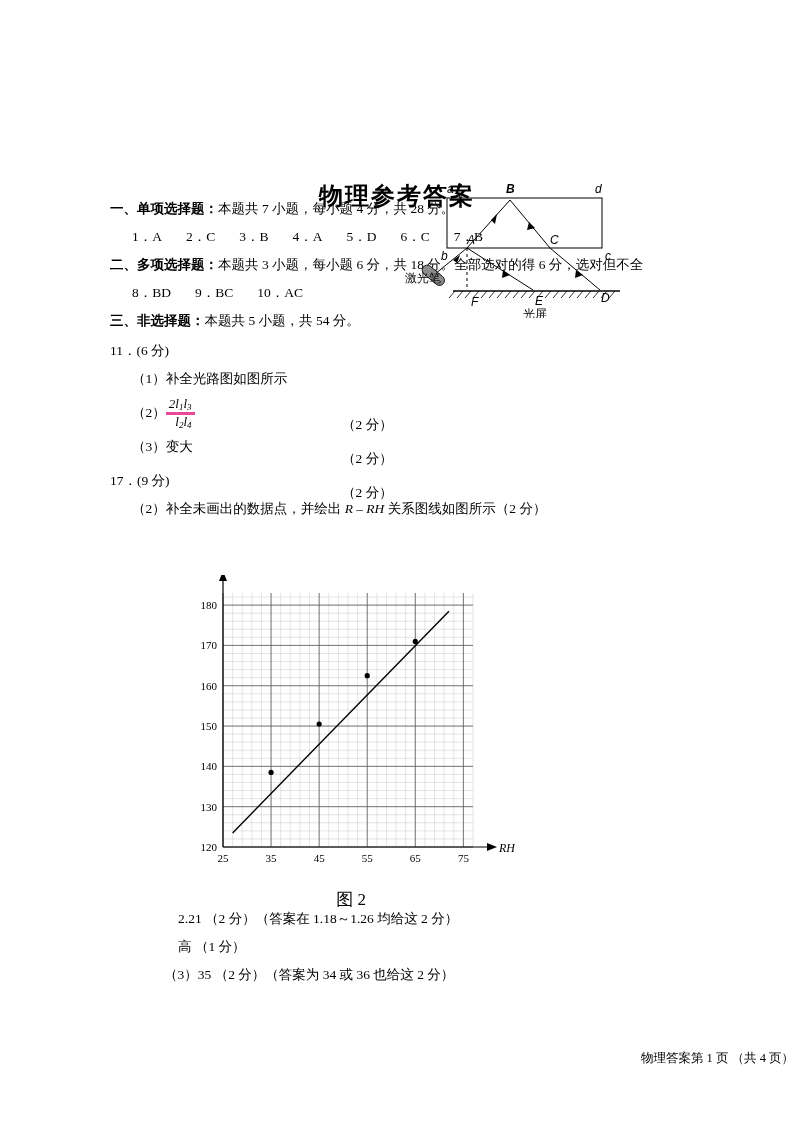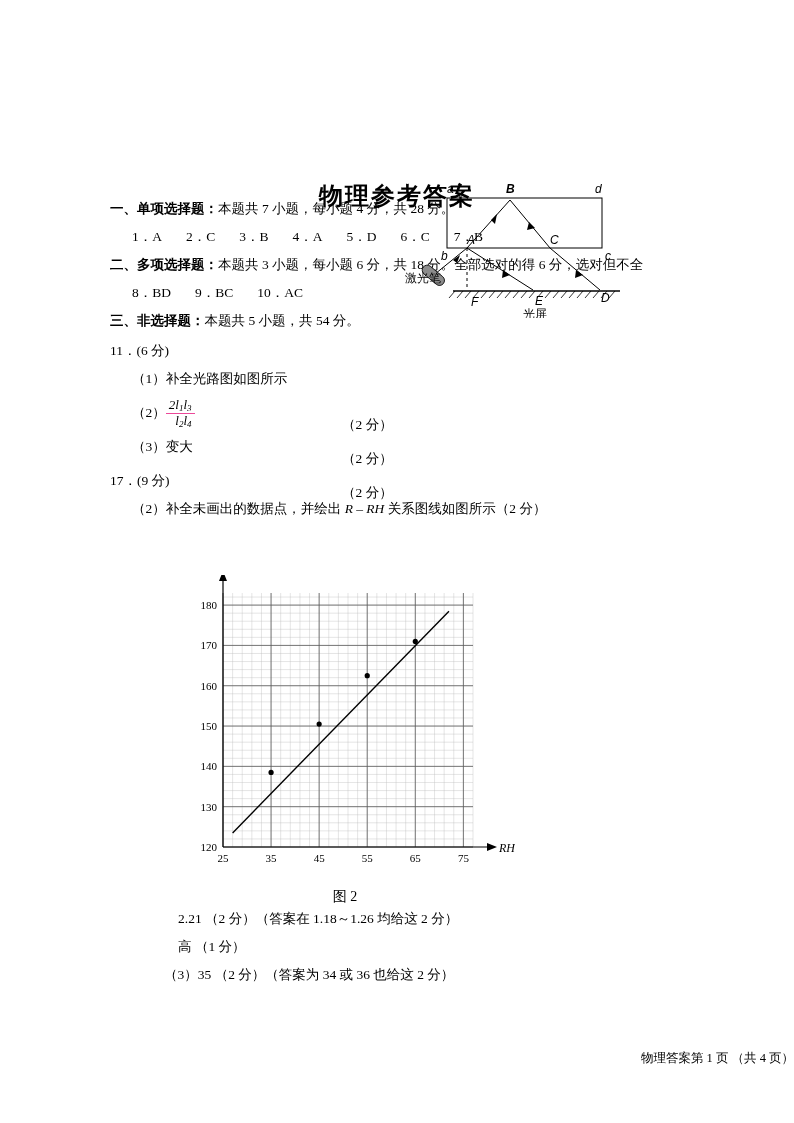--- a/index.html
+++ b/index.html
@@ -34,43 +34,43 @@
   }
   .sec-head{font-weight:bold;}
   .indent1{padding-left:22px;}
   .indent2{padding-left:34px;}
   .row{position:relative;}
   .ansrow span{margin-right:24px;}
   .marks{position:absolute;left:232px;margin-top:46px;}
 
   
   .frac{display:inline-block;vertical-align:middle;text-align:center;line-height:1.15;font-style:italic;font-size:13px;}
-  .frac .num{display:block;border-bottom:1px solid #ec4899;padding:0 3px;}
+  .frac .num{display:block;border-bottom:3px solid #ec4899;padding:0 3px;}
   .frac .den{display:block;padding:0 3px;text-align:right;}
   .sub{font-size:9px;vertical-align:-2px;font-style:italic;}
 
   
   .optics{
     position:absolute;
     left:405px;top:178px;
     width:270px;height:140px;
   }
   .optics svg{display:block;}
   .fig-label{font-size:12px;font-family:"Liberation Sans", sans-serif;}
 
   
   .chartwrap{
     position:absolute;
     left:175px;top:575px;
     width:340px;height:320px;
   }
   .chart-caption{
     position:absolute;
-    left:175px;top:888px;width:340px;
-    text-align:center;font-size:14px;
+    left:181px;top:888px;width:340px;
+    text-align:center;font-size:17px;
   }
   .footer{
     position:absolute;
     left:0;bottom:56px;width:794px;
     text-align:right;font-size:12.5px;
   }
   .ital{font-style:italic;}
 </style>
 </head>
 <body>

